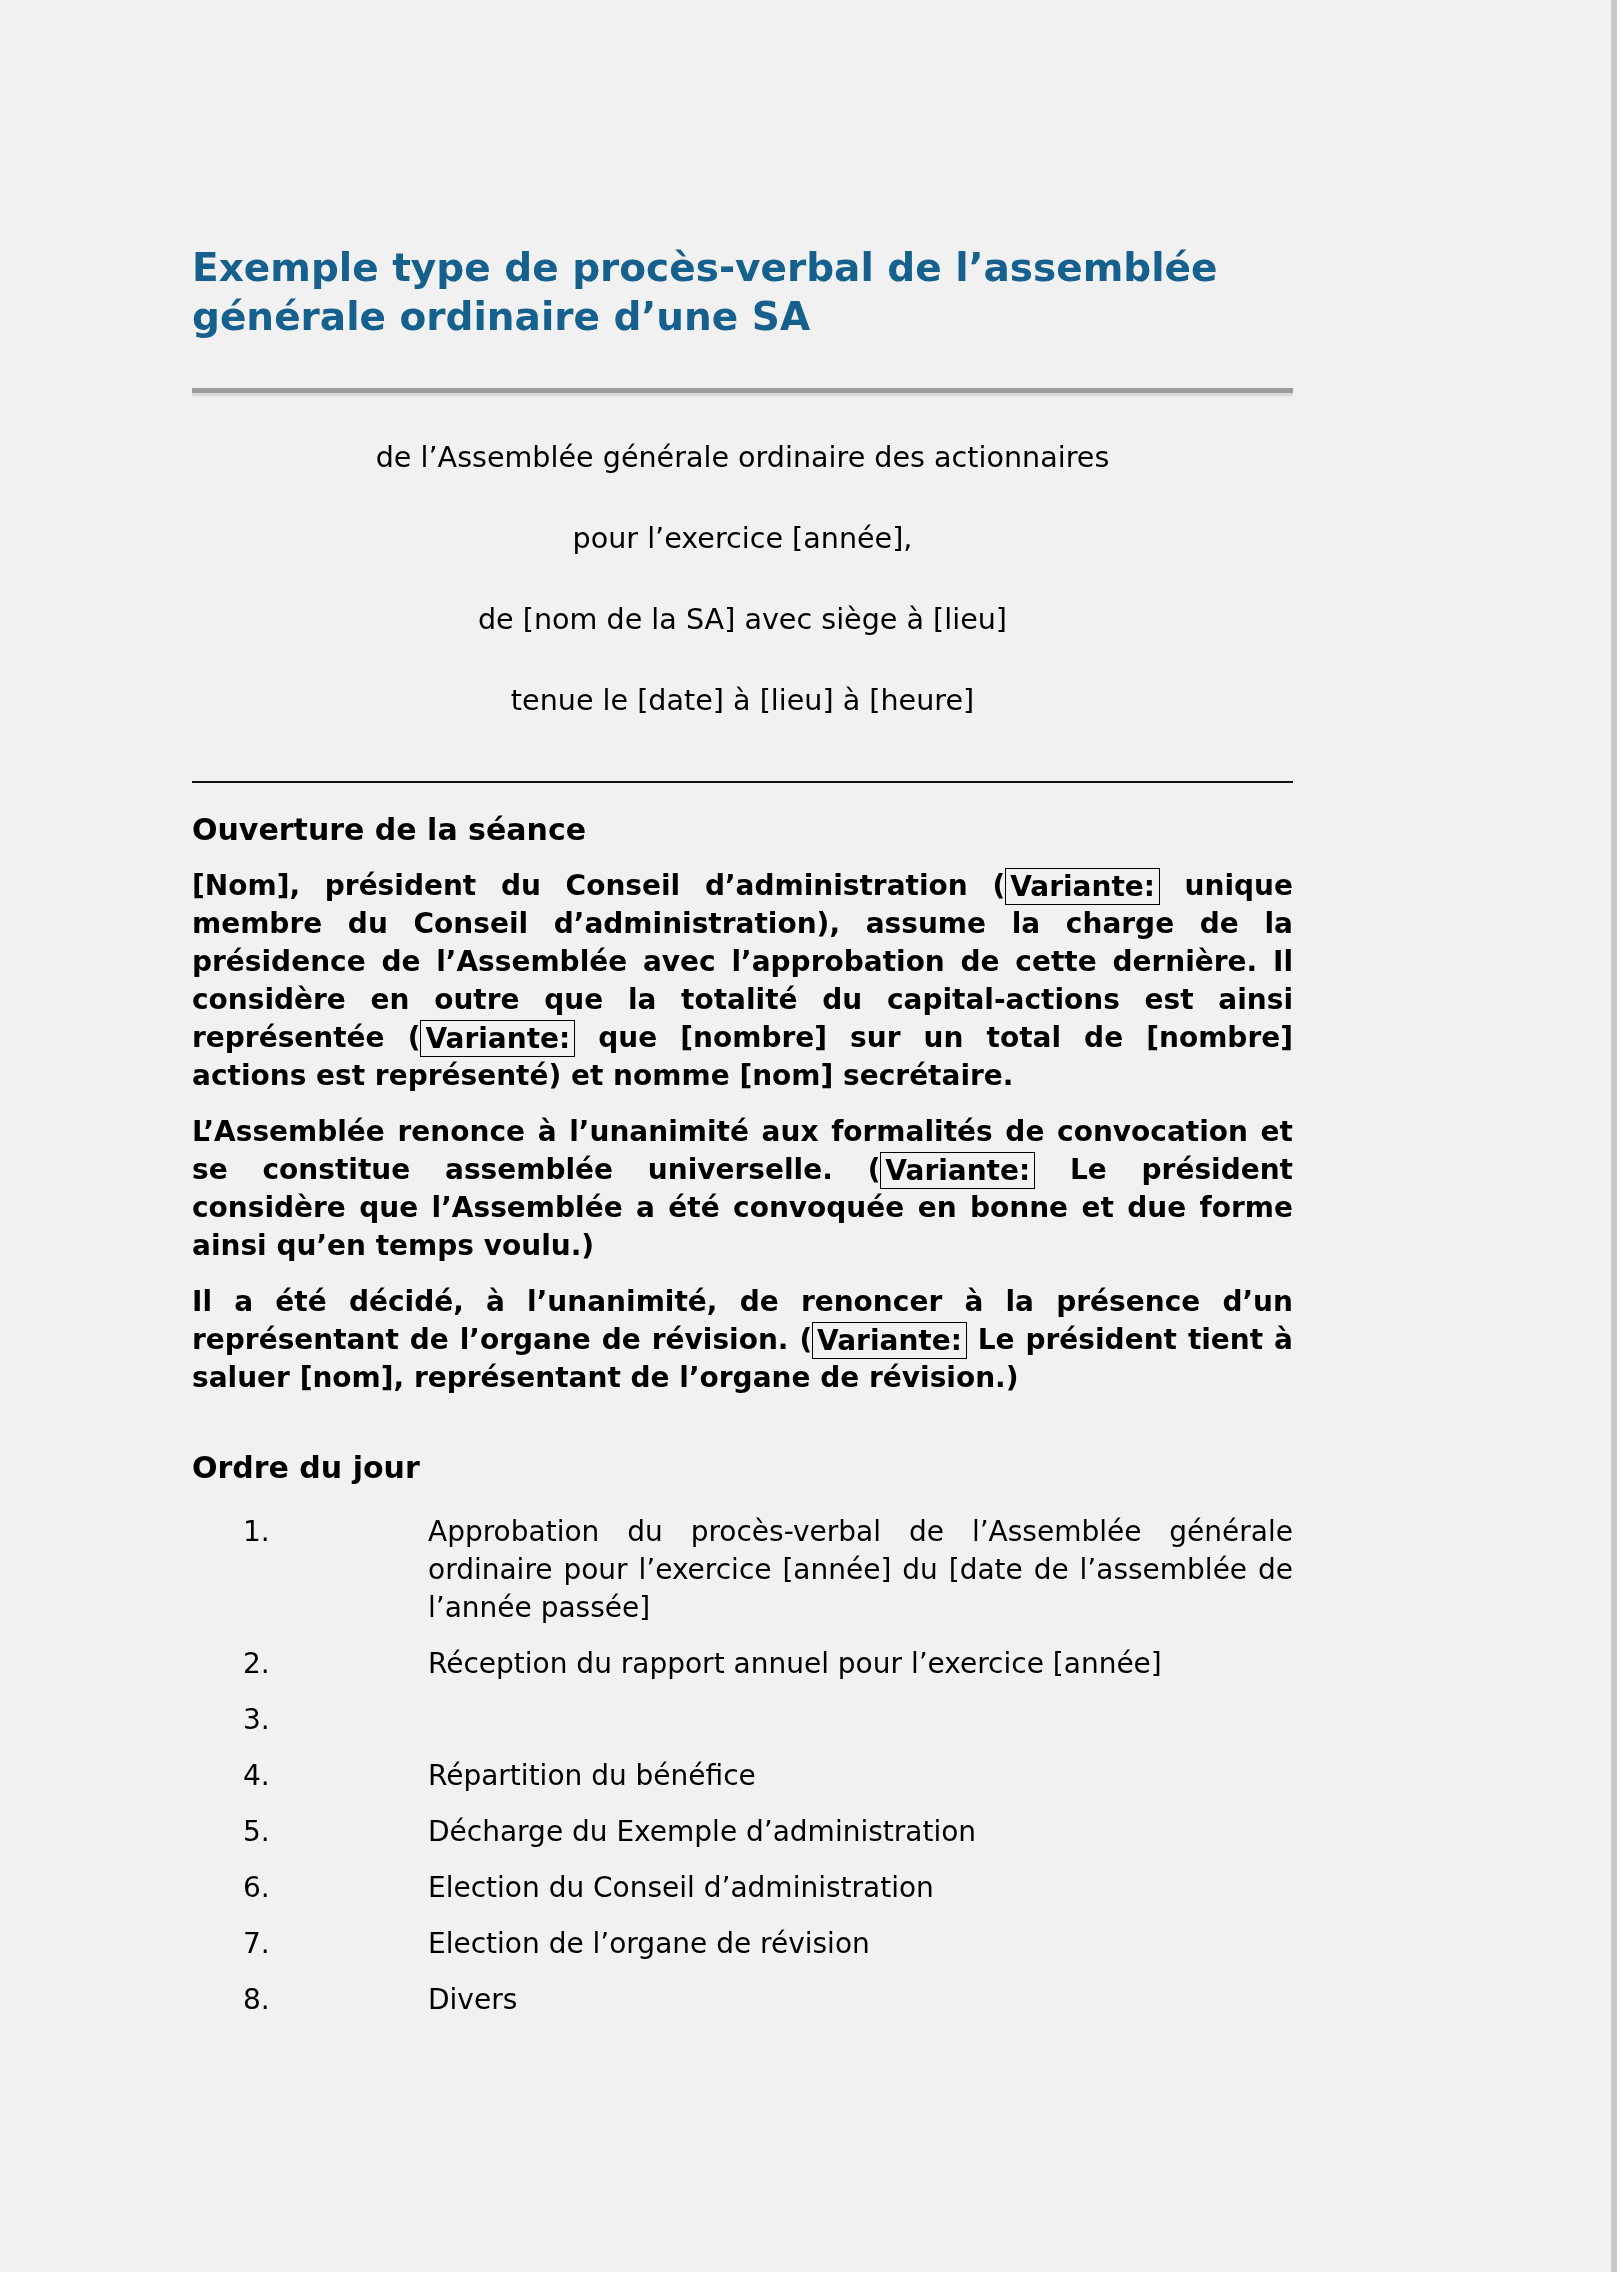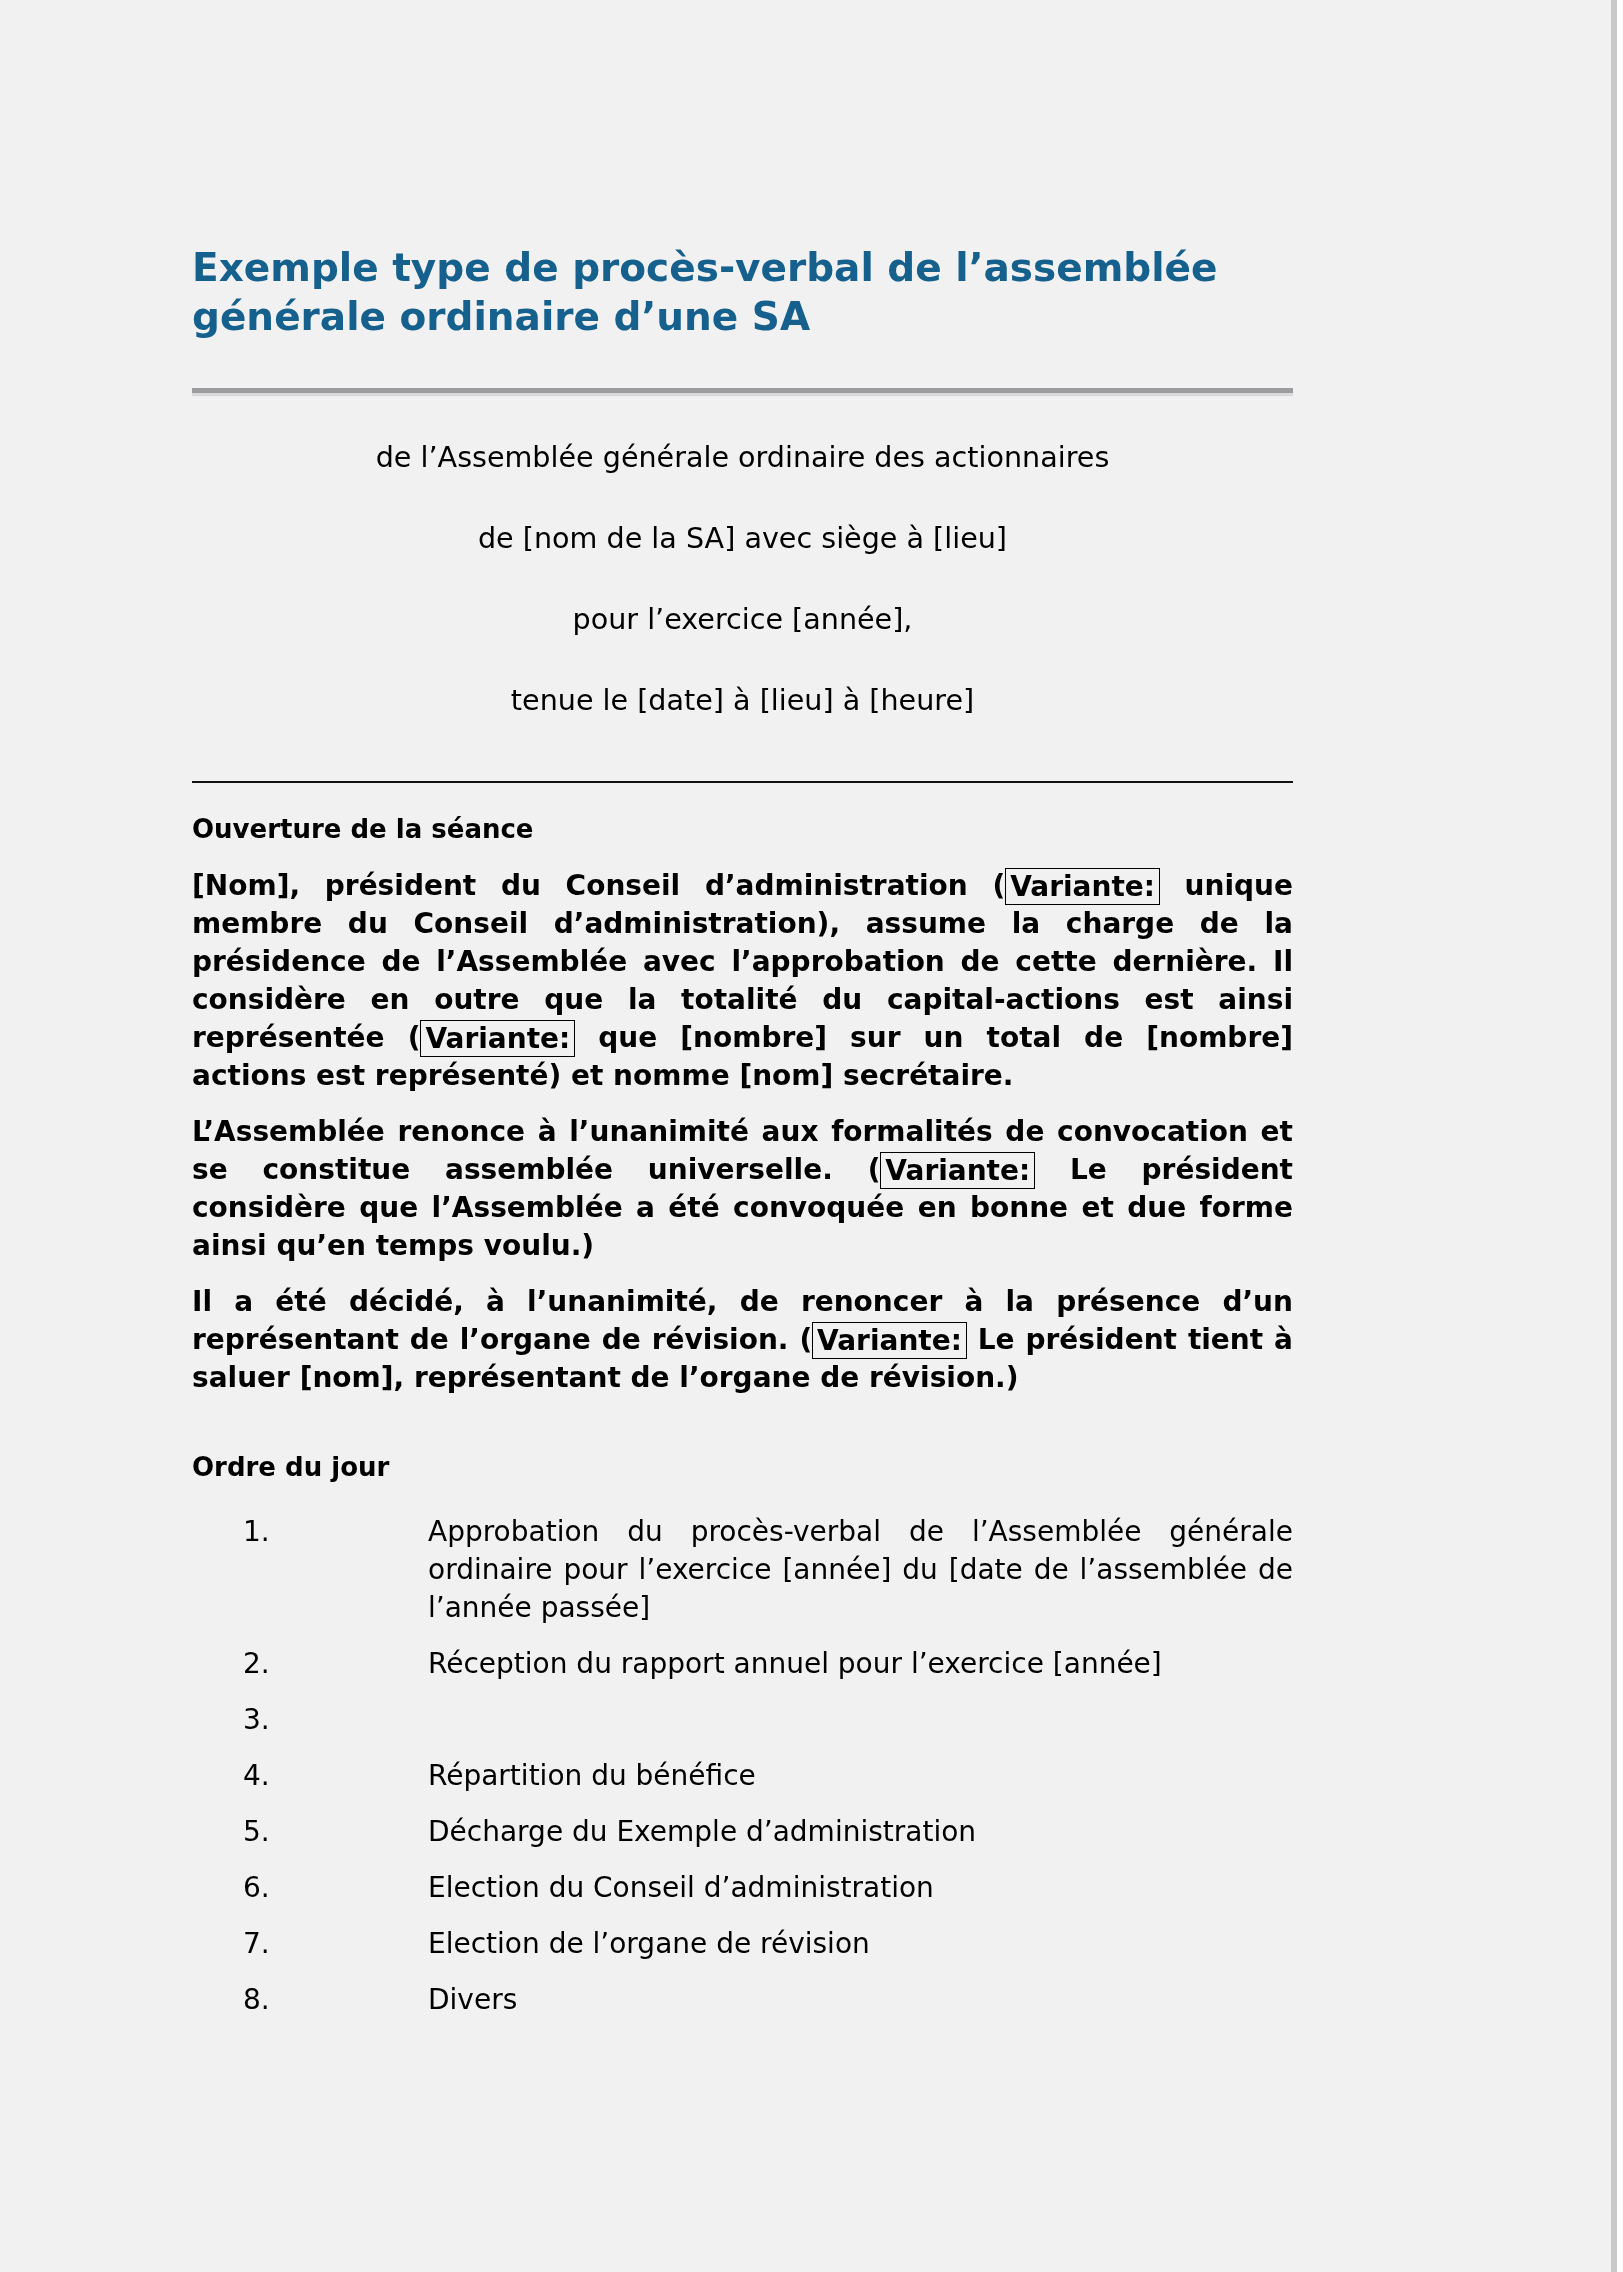--- a/index.html
+++ b/index.html
@@ -59,21 +59,21 @@
   }
   .header-line:first-of-type{margin-top:45px;}
   
   .rule-black{
     margin-top:62px;
     height:2.6px;
     background:var(--rule-black);
   }
   .section-heading{
     margin:27px 0 0 0;
-    font-size:26px;
+    font-size:30px;
     line-height:39px;
     font-weight:bold;
   }
   .section-heading.agenda{margin-top:51px;}
   .para{
     margin:18px 0 0 0;
     font-size:28px;
     line-height:38px;
     text-align:justify;
     hyphens:auto;
@@ -128,22 +128,22 @@
   <div class="doc-title">
       <div class="title-line">Exemple type de procès-verbal de l’assemblée</div>
       <div class="title-line">générale ordinaire d’une SA</div>
     </div>
 
   <div class="rule-gray"></div>
 
 
   <div id="header-lines">
       <p class="header-line">de l’Assemblée générale ordinaire des actionnaires</p>
+      <p class="header-line">pour l’exercice [année],</p>
       <p class="header-line">de [nom de la SA] avec siège à [lieu]</p>
-      <p class="header-line">pour l’exercice [année],</p>
       <p class="header-line">tenue le [date] à [lieu] à [heure]</p>
     </div>
 
   <div class="rule-black"></div>
 
   <h3 class="section-heading">Ouverture de la séance</h3>
 
   <div id="opening-paragraphs">
       <p class="para">[Nom], président du Conseil d’administration (<span class="variante-box">Variante:</span> unique membre du Conseil d’administration), assume la charge de la présidence de l’Assemblée avec l’approbation de cette dernière. Il considère en outre que la totalité du capital-actions est ainsi représentée (<span class="variante-box">Variante:</span> que [nombre] sur un total de [nombre] actions est représenté) et nomme [nom] secrétaire.</p>
       <p class="para">L’Assemblée renonce à l’unanimité aux formalités de convocation et se constitue assemblée universelle. (<span class="variante-box">Variante:</span> Le président considère que l’Assemblée a été convoquée en bonne et due forme ainsi qu’en temps voulu.)</p>

